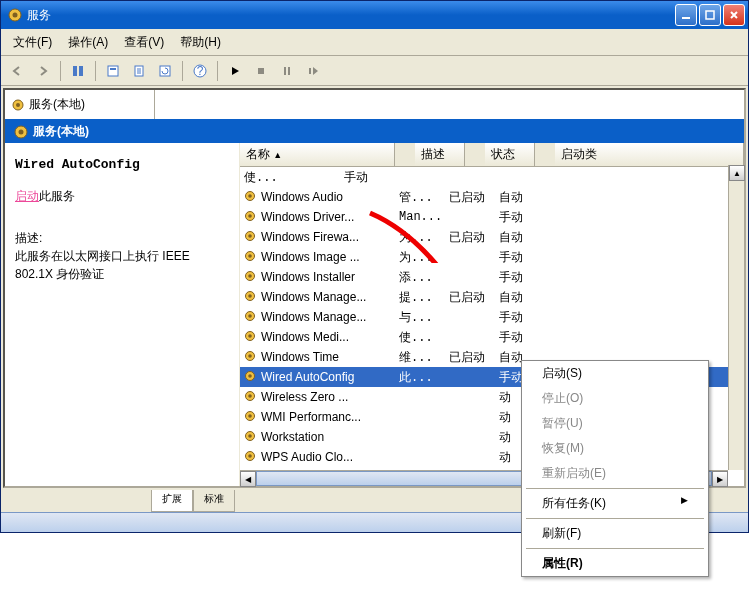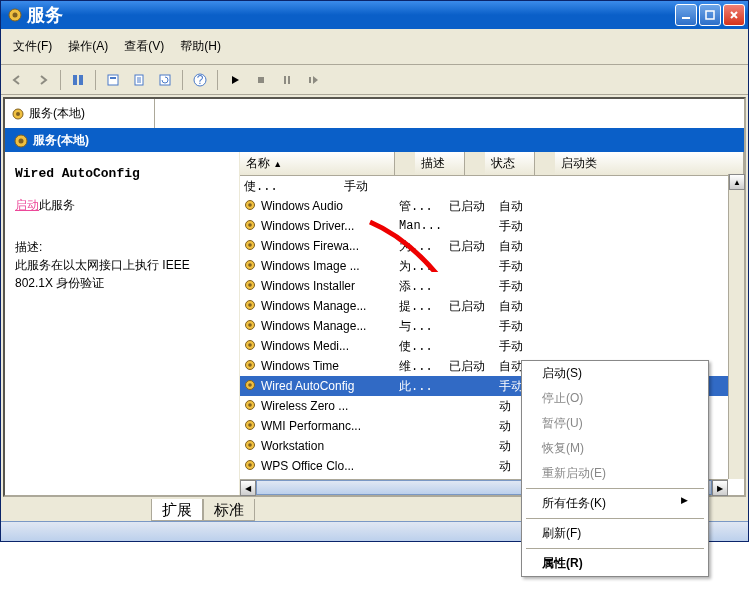--- a/index.html
+++ b/index.html
@@ -1,24 +1,24 @@
 <!DOCTYPE html>
 <html><head>
 <meta charset="utf-8">
 <style>
 * { box-sizing: border-box; margin: 0; padding: 0; font-family: "SimSun", Tahoma, sans-serif; font-size: 12px; }
 body { background: #fff; }
 .window { width: 749px; border: 1px solid #0a246a; background: #ece9d8; }
 .titlebar { height: 28px; background: linear-gradient(to bottom, #3b8bea 0%, #0a5fc8 50%, #0a5fc8 100%); display: flex; align-items: center; padding: 0 3px 0 6px; color: #fff; }
 .titlebar .icon { width: 16px; height: 16px; margin-right: 4px; }
-.titlebar .title { flex: 1; font-weight: bold; font-size: 18px; }
+.titlebar .title { flex: 1; font-weight: normal; font-size: 12px; }
 .winbtn { width: 22px; height: 22px; margin-left: 2px; border: 1px solid #fff; border-radius: 3px; display: flex; align-items: center; justify-content: center; cursor: pointer; }
 .winbtn.min, .winbtn.max { background: linear-gradient(to bottom, #6fa6e8, #2d6fc9); }
 .winbtn.close { background: linear-gradient(to bottom, #f08176, #d4331b); }
-.menubar { height: 36px; display: flex; align-items: center; padding: 0 4px; background: #ece9d8; border-bottom: 1px solid #aca899; }
+.menubar { height: 27px; display: flex; align-items: center; padding: 0 4px; background: #ece9d8; border-bottom: 1px solid #aca899; }
 .menubar span { padding: 3px 8px; cursor: pointer; }
 .toolbar { height: 30px; display: flex; align-items: center; padding: 0 4px; background: #ece9d8; border-bottom: 1px solid #aca899; gap: 2px; }
 .tbtn { width: 24px; height: 24px; display: flex; align-items: center; justify-content: center; border: 1px solid transparent; cursor: pointer; }
 .tbtn.disabled { opacity: 0.4; cursor: default; }
 .tsep { width: 1px; height: 20px; background: #aca899; margin: 0 3px; }
 .body { display: flex; height: 400px; background: #fff; border: 2px inset #aca899; margin: 2px; position: relative; flex-direction: column; }
 .leftpane { width: 150px; border-right: 1px solid #aca899; padding: 4px; background: #fff; }
 .leftpane .node { display: flex; align-items: center; gap: 4px; padding: 2px; }
 .rightpane { flex: 1; display: flex; flex-direction: column; }
 .rheader { height: 24px; background: #0a5fc8; display: flex; align-items: center; padding-left: 8px; color: #fff; font-weight: bold; gap: 6px; }
@@ -31,21 +31,21 @@
 .listhead { display: flex; background: #ece9d8; border-bottom: 1px solid #aca899; gap: 20px; }
 .listhead .col { padding: 3px 6px; border-right: 1px solid #aca899; background: linear-gradient(to bottom, #fff, #ece9d8); cursor: pointer; white-space: nowrap; overflow: hidden; }
 .col-name { width: 155px; } .col-desc { width: 50px; } .col-state { width: 50px; } .col-start { width: 48px; flex: 1; }
 .listrows { flex: 1; overflow: hidden; background: #fff; position: relative; }
 .row { display: flex; align-items: center; height: 20px; }
 .row.sel { background: #316ac5; color: #fff; }
 .row .cell { padding: 0 4px; white-space: nowrap; overflow: hidden; font-family: "Courier New", monospace; }
 .row .cell.name { width: 155px; display: flex; align-items: center; gap: 3px; }
 .row .cell.desc { width: 50px; } .row .cell.state { width: 50px; } .row .cell.start { flex: 1; }
 .tabs { display: flex; padding-left: 150px; height: 22px; }
-.tab { padding: 2px 10px; border: 1px solid #aca899; border-top: none; background: #ece9d8; cursor: pointer; font-size: 15px; }
+.tab { padding: 2px 10px; border: 1px solid #aca899; border-top: none; background: #ece9d8; cursor: pointer; font-size: 10px; }
 .tab.active { background: #fff; }
 .scrollbar-v { position: absolute; right: 0; top: 22px; bottom: 16px; width: 16px; background: #ece9d8; border-left: 1px solid #aca899; }
 .scrollbar-h { position: absolute; left: 0; right: 16px; bottom: 0; height: 16px; background: #ece9d8; border-top: 1px solid #aca899; display: flex; }
 .sbbtn { width: 16px; height: 16px; background: linear-gradient(to bottom,#fff,#cecece); border: 1px solid #888; display: flex; align-items: center; justify-content: center; font-size: 8px; }
 .sbthumb { flex: 1; background: linear-gradient(to bottom,#e0e7f3,#bcd0ec); border: 1px solid #7a98c5; }
 .arrow { position: absolute; width: 140px; height: 60px; pointer-events: none; }
 .context { position: absolute; right: 40px; top: 360px; width: 188px; background: #fff; border: 1px solid #888; box-shadow: 2px 2px 3px rgba(0,0,0,0.3); z-index: 10; }
 .citem { padding: 4px 20px; cursor: pointer; }
 .citem.disabled { color: #888; cursor: default; }
 .csep { height: 1px; background: #aca899; margin: 2px 4px; }
@@ -356,21 +356,21 @@
                 <div class="cell desc"></div>
                 <div class="cell state"></div>
                 <div class="cell start">动</div>
               </div>
               <div class="row">
                 <div class="cell name">
                   <span class="gear-icon"><svg width="12" height="12">
                       <circle cx="6" cy="6" r="4.5" fill="#f0c040" stroke="#806020"></circle>
                       <circle cx="6" cy="6" r="1.8" fill="#806020"></circle>
                     </svg></span>
-                  <span>WPS Office Clo...</span>
+                  <span>WPS Audio Clo...</span>
                 </div>
                 <div class="cell desc"></div>
                 <div class="cell state"></div>
                 <div class="cell start">动</div>
               </div>
             </div>
 
           <svg class="arrow" style="left:120px; top:60px;">
             <defs>
                 <marker id="ah" markerWidth="10" markerHeight="10" refX="8" refY="3" orient="auto">

